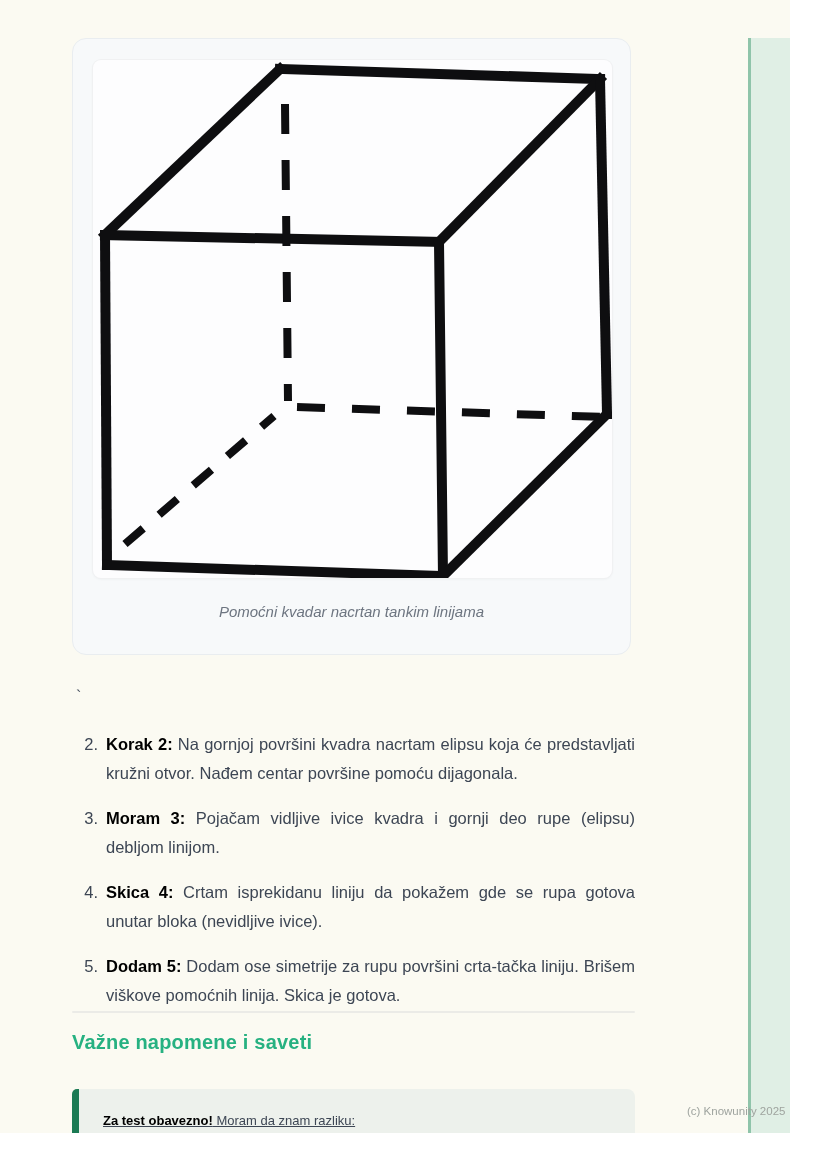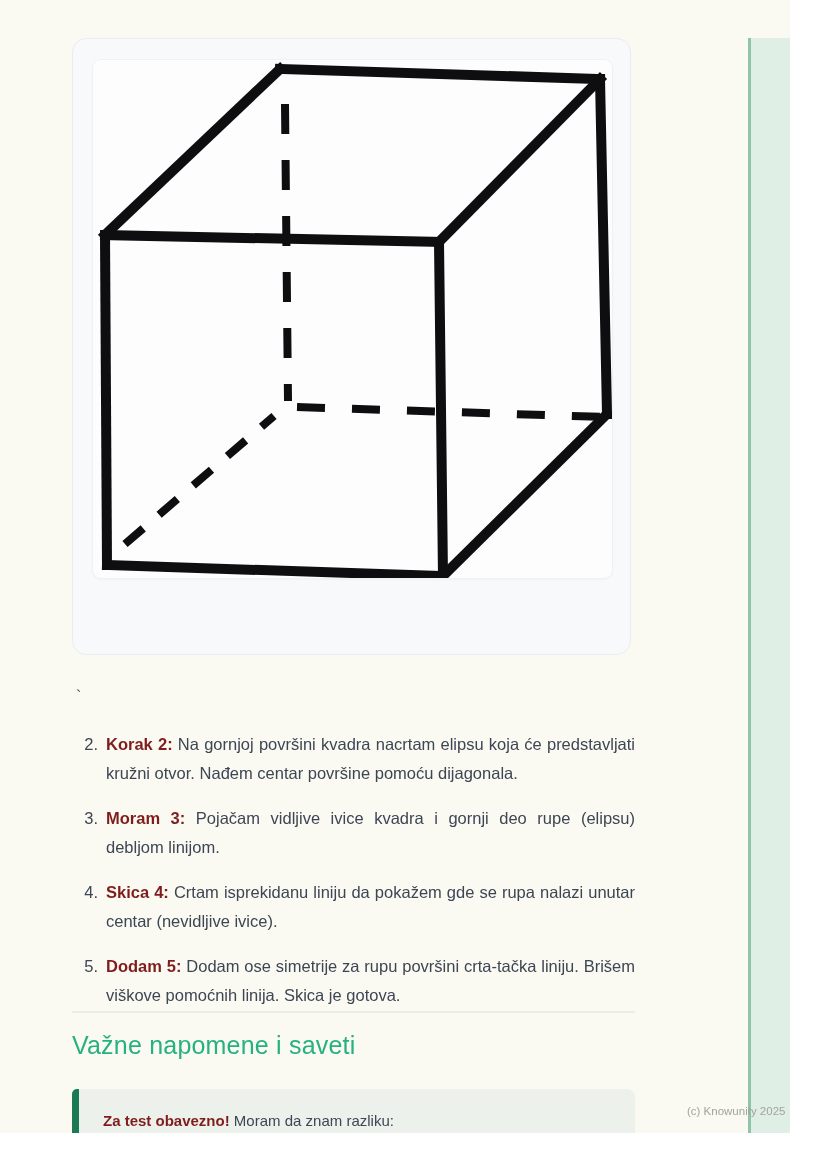--- a/index.html
+++ b/index.html
@@ -42,38 +42,38 @@
   }
   
   .steps { position:absolute; left:72px; top:730px; width:563px; }
   .step {
     position:relative; padding-left:34px; margin-bottom:16px;
     font-size:16.5px; line-height:29px; text-align:justify; color:#3d4654;
   }
   .step-num {
     position:absolute; left:0; top:0; width:26px; text-align:right;
   }
-  .step b, .callout b { font-weight:bold; color:#7f1d1d; }
+  .step b, .callout b { font-weight:bold; color:#000000; }
   .divider {
     position:absolute; left:72px; top:1011px; width:563px; height:2px;
     background:#ebebe7; border-radius:1px;
   }
   .heading {
     position:absolute; left:72px; top:1031px;
-    font-size:25px; font-weight:normal; letter-spacing:0.2px;
+    font-size:20px; font-weight:bold; letter-spacing:0.2px;
     color:var(--accent,#26b181);
     text-align:right;
   }
   .callout {
     position:absolute; left:72px; top:1089px; width:563px; height:80px;
     background:var(--callout-bg,#edf1ec);
     border-left:7px solid var(--callout-border,#1b7a54);
     border-radius:5px 8px 8px 5px;
     box-sizing:border-box; padding:20px 24px 0 24px;
-    font-size:15px; line-height:24px; color:#3d4654;
+    font-size:13px; line-height:24px; color:#3d4654;text-decoration:underline;
   }
   .watermark {
     position:absolute; left:687px; top:1105px; z-index:5;
     font-size:11.5px; color:#9fa49f;
   }
 </style>
 </head>
 <body>
 
 <div class="screen">
@@ -99,33 +99,34 @@
             <line x1="514" y1="354" x2="350" y2="516"></line>
           </g>
           <g stroke="#0e0e10" stroke-width="8" stroke-linecap="butt" fill="none">
 
             <line x1="192" y1="44" x2="195" y2="341" stroke-dasharray="30 26"></line>
             <line x1="204" y1="347" x2="512" y2="357" stroke-dasharray="28 27"></line>
             <line x1="32" y1="484" x2="181" y2="356" stroke-dasharray="24 21"></line>
           </g>
         </svg>
       </div>
+      <div class="caption">Pomoćni kvadar nacrtan tankim linijama</div>
     </div>
 
     <div class="stray">`</div>
 
     <div class="steps">
       <div class="step">
         <span class="step-num">2.</span><b>Korak 2:</b><span> Na gornjoj površini kvadra nacrtam elipsu koja će predstavljati kružni otvor. Nađem centar površine pomoću dijagonala.</span>
       </div>
       <div class="step">
         <span class="step-num">3.</span><b>Moram 3:</b><span> Pojačam vidljive ivice kvadra i gornji deo rupe (elipsu) debljom linijom.</span>
       </div>
       <div class="step">
-        <span class="step-num">4.</span><b>Skica 4:</b><span> Crtam isprekidanu liniju da pokažem gde se rupa nalazi unutar centar (nevidljive ivice).</span>
+        <span class="step-num">4.</span><b>Skica 4:</b><span> Crtam isprekidanu liniju da pokažem gde se rupa gotova unutar bloka (nevidljive ivice).</span>
       </div>
       <div class="step">
         <span class="step-num">5.</span><b>Dodam 5:</b><span> Dodam ose simetrije za rupu površini crta-tačka liniju. Brišem viškove pomoćnih linija. Skica je gotova.</span>
       </div>
     </div>
 
     <div class="divider"></div>
 
     <div class="heading">Važne napomene i saveti</div>
 

